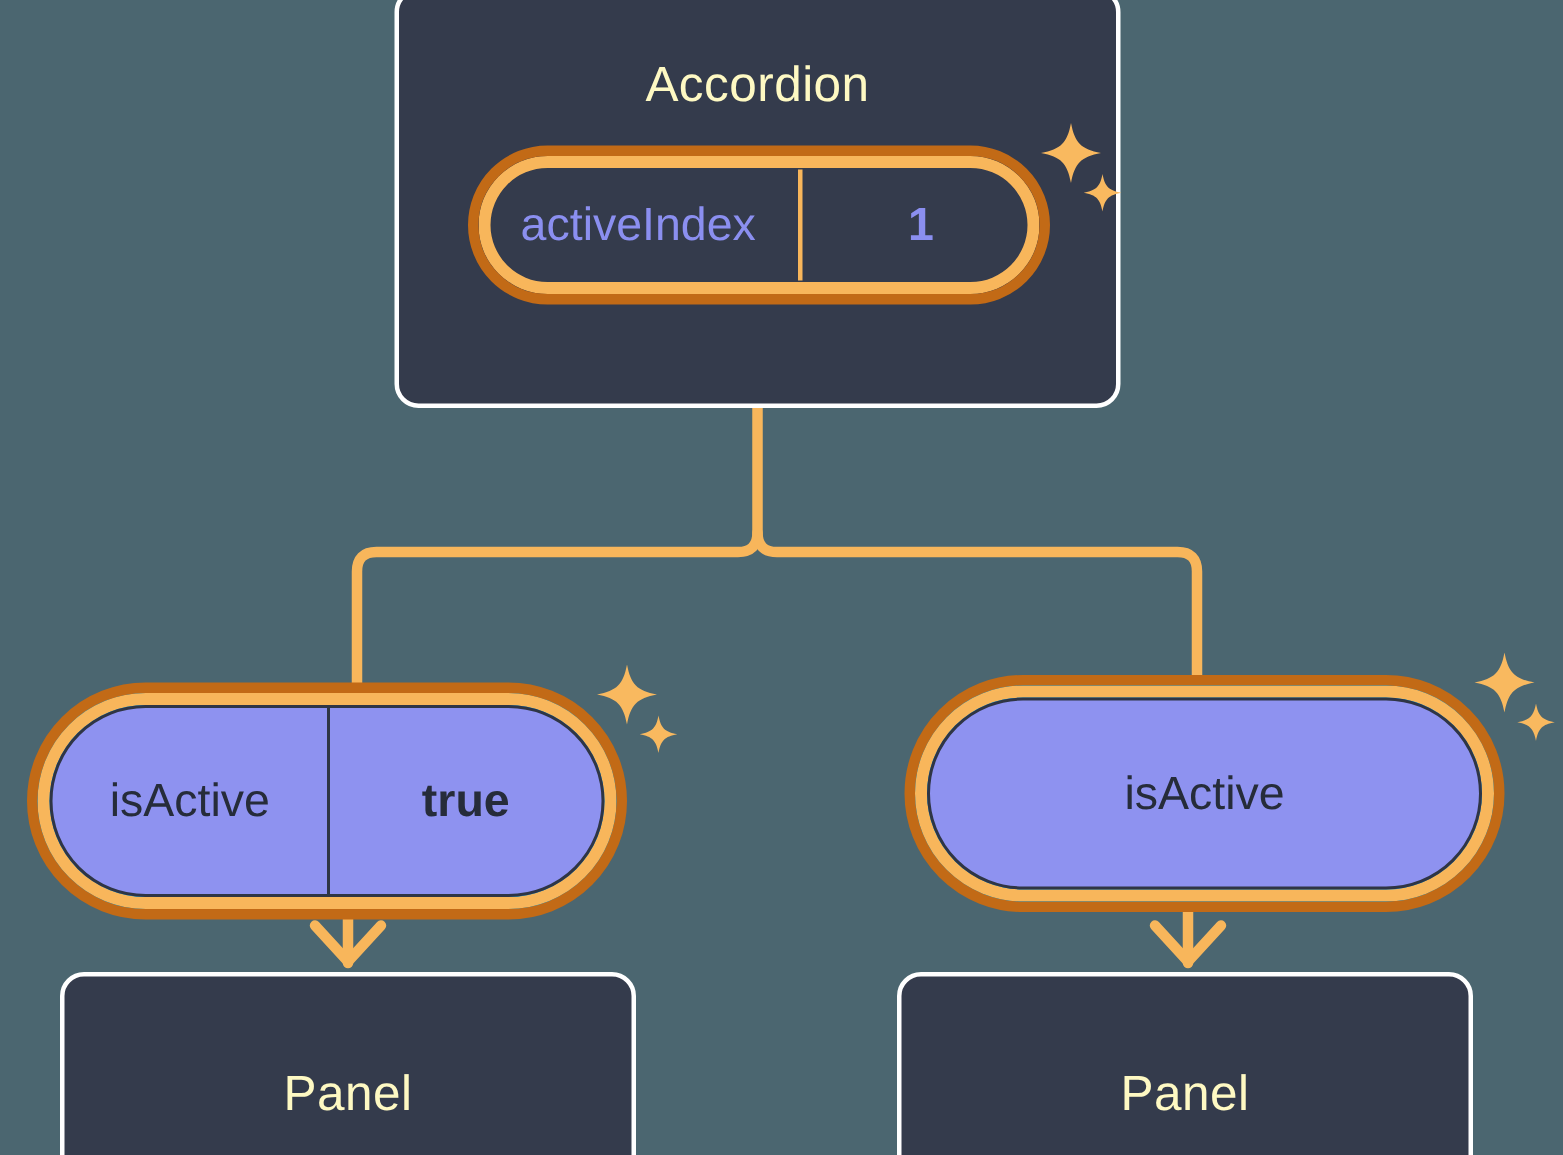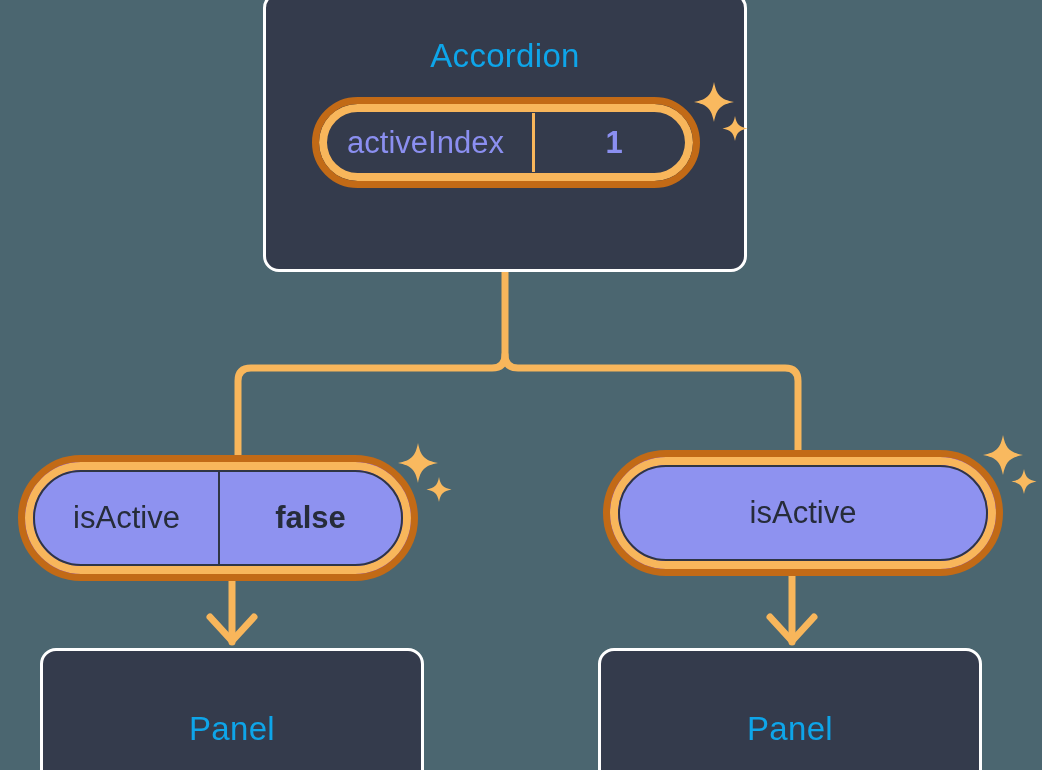--- a/index.html
+++ b/index.html
@@ -38,21 +38,21 @@
     box-sizing: border-box;
     background: #343b4c;
     border: 3px solid #ffffff;
     border-radius: 16px;
     display: flex;
     flex-direction: column;
     align-items: center;
   }
 
   .comp-title {
-    color: #0ea5e9;
+    color: #fef9c3;
     font-size: 33px;
     font-weight: 400;
     letter-spacing: 0.3px;
     line-height: 1;
   }
 
   
   #card-accordion {
     left: 263px;
     top: -8px;
@@ -89,40 +89,40 @@
     justify-content: center;
     box-sizing: border-box;
     white-space: nowrap;
   }
 
   
   .state-pill.dark {
     left: 312px;
     top: 97px;
     width: 388px;
-    height: 91px;
+    height: 106px;
     background: #343b4c;
   }
   .state-pill.dark .pill-cell {
     color: #8b8ff0;
     font-size: 31px;
   }
   .state-pill.dark .pill-key   { flex: 0 0 213px; }
   .state-pill.dark .pill-value {
     flex: 1 1 auto;
     font-weight: bold;
     border-left: 3px solid #f8b65b;
     margin: 9px 0;
   }
 
   
   .state-pill.purple {
     width: 400px;
-    height: 126px;
-    background: #8b5cf6;
+    height: 158px;
+    background: #0ea5e9;
   }
   #pill-left  { left: 18px;  top: 455px; }
   #pill-right { left: 603px; top: 450px; }
 
   .state-pill.purple .pill-inner {
     flex: 1 1 auto;
     display: flex;
     align-items: stretch;
     margin: 8px;
     border-radius: 999px;
@@ -186,21 +186,21 @@
   </div>
 
   <svg class="sparkle-group" id="sparkles-root" width="62" height="72" viewBox="0 0 62 72">
     <path fill="#f9b95f" d="M26 0 C28.6 13.4 32.6 17.4 46 20 C32.6 22.6 28.6 26.6 26 40 C23.4 26.6 19.4 22.6 6 20 C19.4 17.4 23.4 13.4 26 0 Z"></path>
     <path fill="#f9b95f" d="M47 34 C48.6 42.4 51.1 44.9 59.5 46.5 C51.1 48.1 48.6 50.6 47 59 C45.4 50.6 42.9 48.1 34.5 46.5 C42.9 44.9 45.4 42.4 47 34 Z"></path>
   </svg>
 
   <div class="state-pill purple" id="pill-left">
     <div class="pill-inner">
       <div class="pill-cell pill-key">isActive</div>
-      <div class="pill-cell pill-value">false</div>
+      <div class="pill-cell pill-value">true</div>
     </div>
   </div>
 
   <svg class="sparkle-group" id="sparkles-left" width="62" height="72" viewBox="0 0 62 72">
     <path fill="#f9b95f" d="M26 0 C28.6 13.4 32.6 17.4 46 20 C32.6 22.6 28.6 26.6 26 40 C23.4 26.6 19.4 22.6 6 20 C19.4 17.4 23.4 13.4 26 0 Z"></path>
     <path fill="#f9b95f" d="M47 34 C48.6 42.4 51.1 44.9 59.5 46.5 C51.1 48.1 48.6 50.6 47 59 C45.4 50.6 42.9 48.1 34.5 46.5 C42.9 44.9 45.4 42.4 47 34 Z"></path>
   </svg>
 
   <div class="comp-card panel-card" id="card-panel-left">
     <div class="comp-title">Panel</div>

